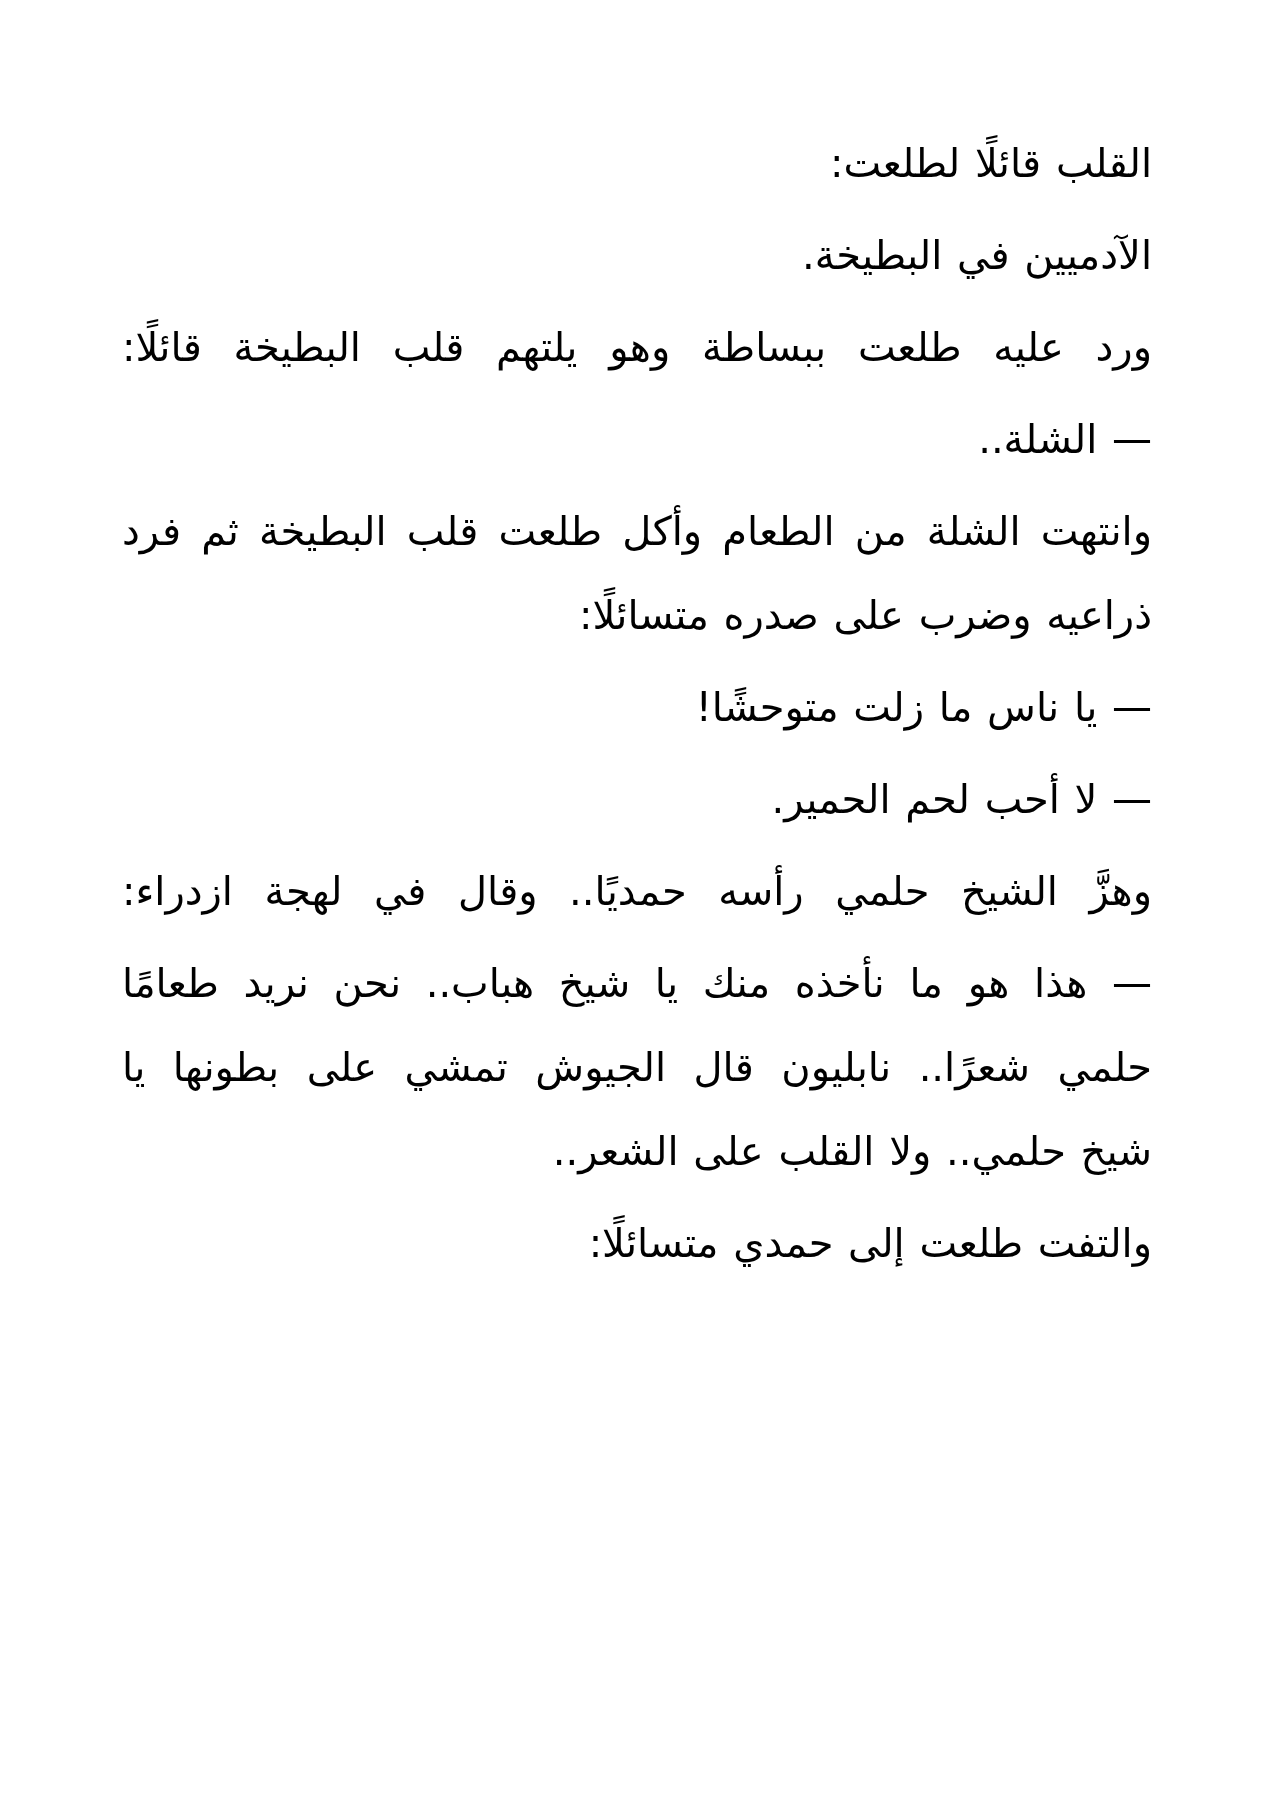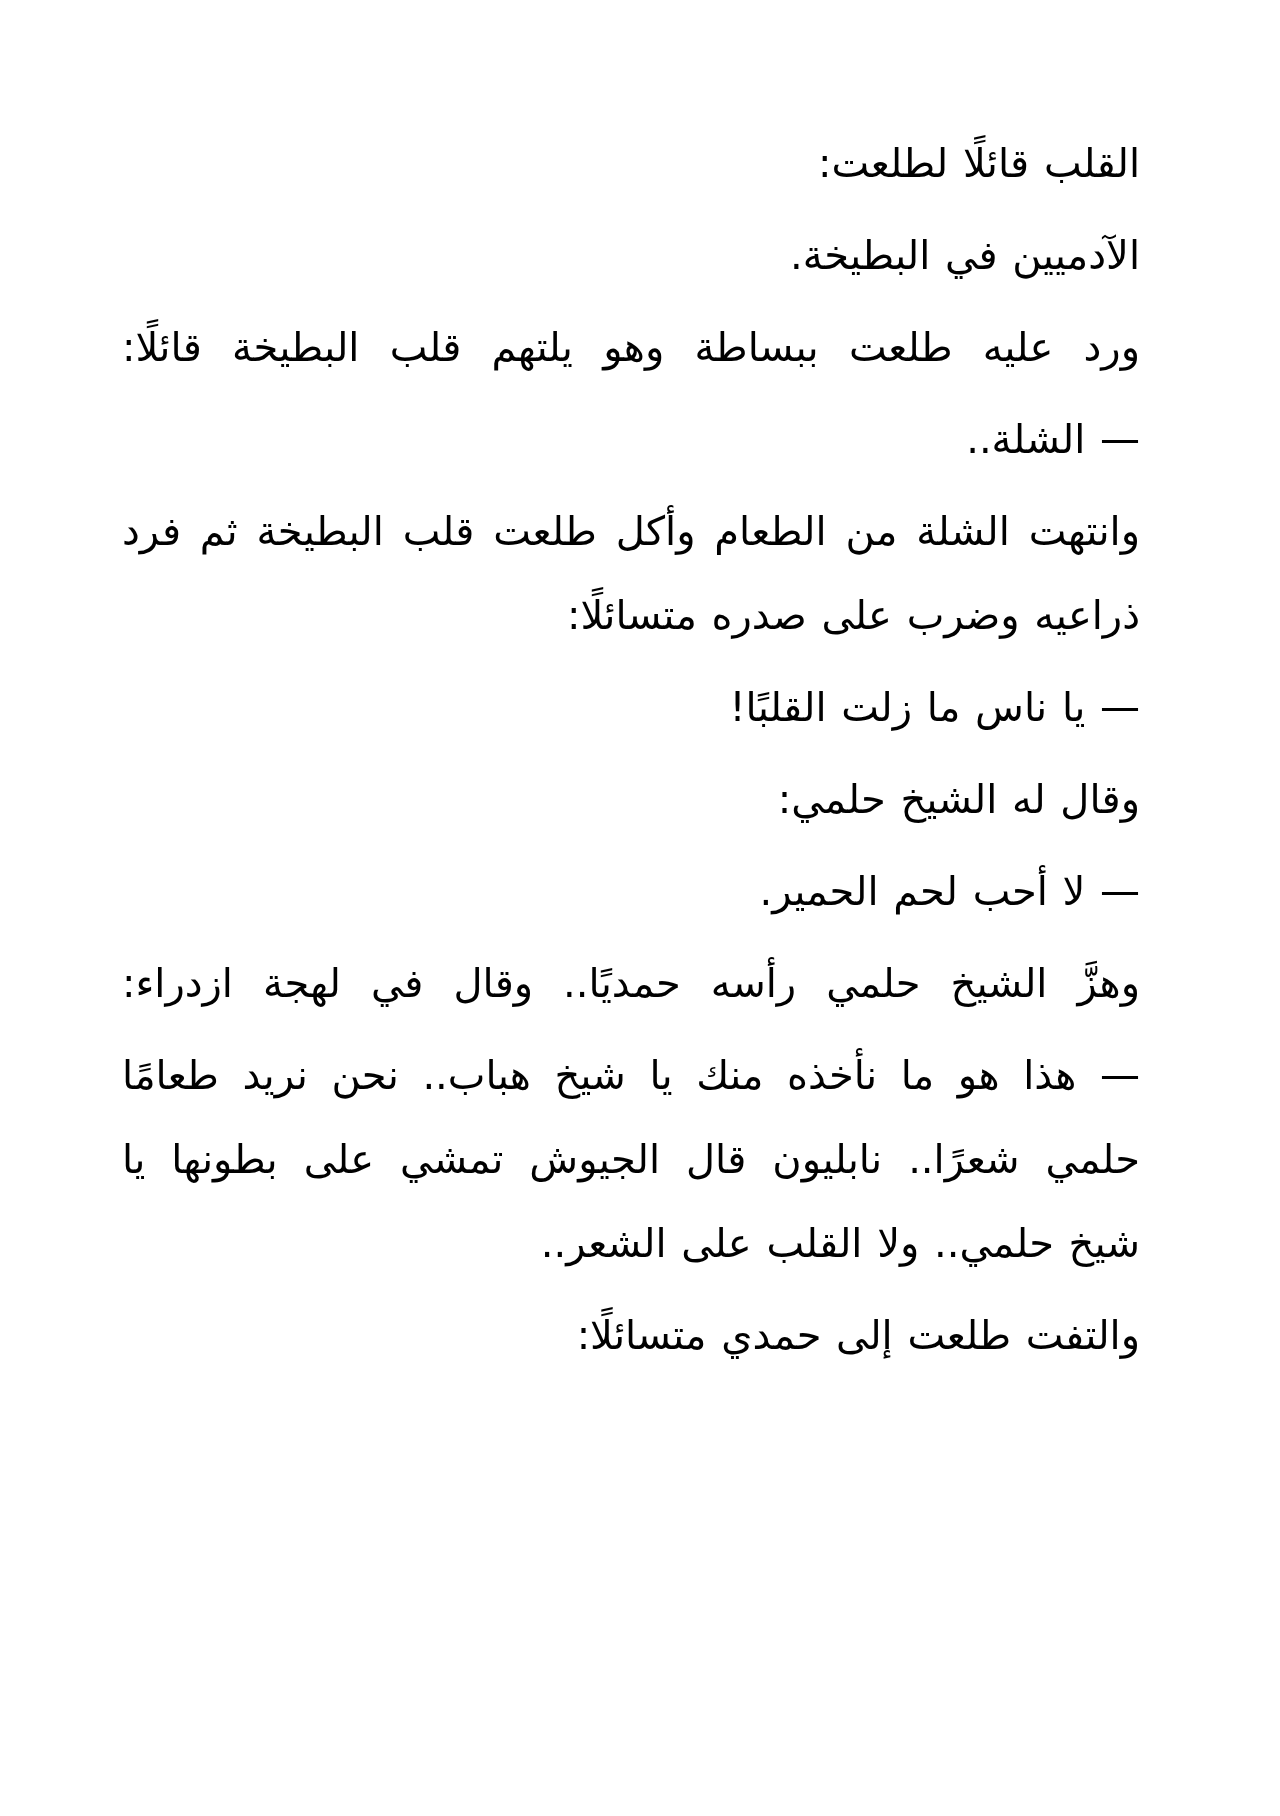--- a/index.html
+++ b/index.html
@@ -17,21 +17,21 @@
     position: relative;
     width: 1280px;
     height: 1816px;
     box-sizing: border-box;
     background: #ffffff;
     direction: rtl;
   }
   .text-block {
     position: absolute;
     top: 121px;
-    right: 140px;
+    right: 128px;
     left: 122px;
     direction: rtl;
   }
   .line {
     font-size: 40px;
     line-height: 84px;
     color: #000000;
     text-align: right;
     white-space: normal;
     word-spacing: 2px;
@@ -48,22 +48,21 @@
 <body>
 
 <div class="page">
   <div class="text-block">
       <div class="line para-end">القلب قائلًا لطلعت:</div>
       <div class="line para-end">الآدميين في البطيخة.</div>
       <div class="line justify para-end">ورد عليه طلعت ببساطة وهو يلتهم قلب البطيخة قائلًا:</div>
       <div class="line para-end">— الشلة..</div>
       <div class="line justify">وانتهت الشلة من الطعام وأكل طلعت قلب البطيخة ثم فرد</div>
       <div class="line para-end">ذراعيه وضرب على صدره متسائلًا:</div>
-      <div class="line para-end">— يا ناس ما زلت القلبًا!</div>
-      <div class="line para-end">وقال له الشيخ حلمي:</div>
+      <div class="line para-end">— يا ناس ما زلت متوحشًا!</div>
       <div class="line para-end">— لا أحب لحم الحمير.</div>
       <div class="line justify para-end">وهزَّ الشيخ حلمي رأسه حمديًا.. وقال في لهجة ازدراء:</div>
       <div class="line justify">— هذا هو ما نأخذه منك يا شيخ هباب.. نحن نريد طعامًا</div>
       <div class="line justify">حلمي شعرًا.. نابليون قال الجيوش تمشي على بطونها يا</div>
       <div class="line para-end">شيخ حلمي.. ولا القلب على الشعر..</div>
       <div class="line para-end">والتفت طلعت إلى حمدي متسائلًا:</div>
     </div>
 </div>
 
 </body></html>

